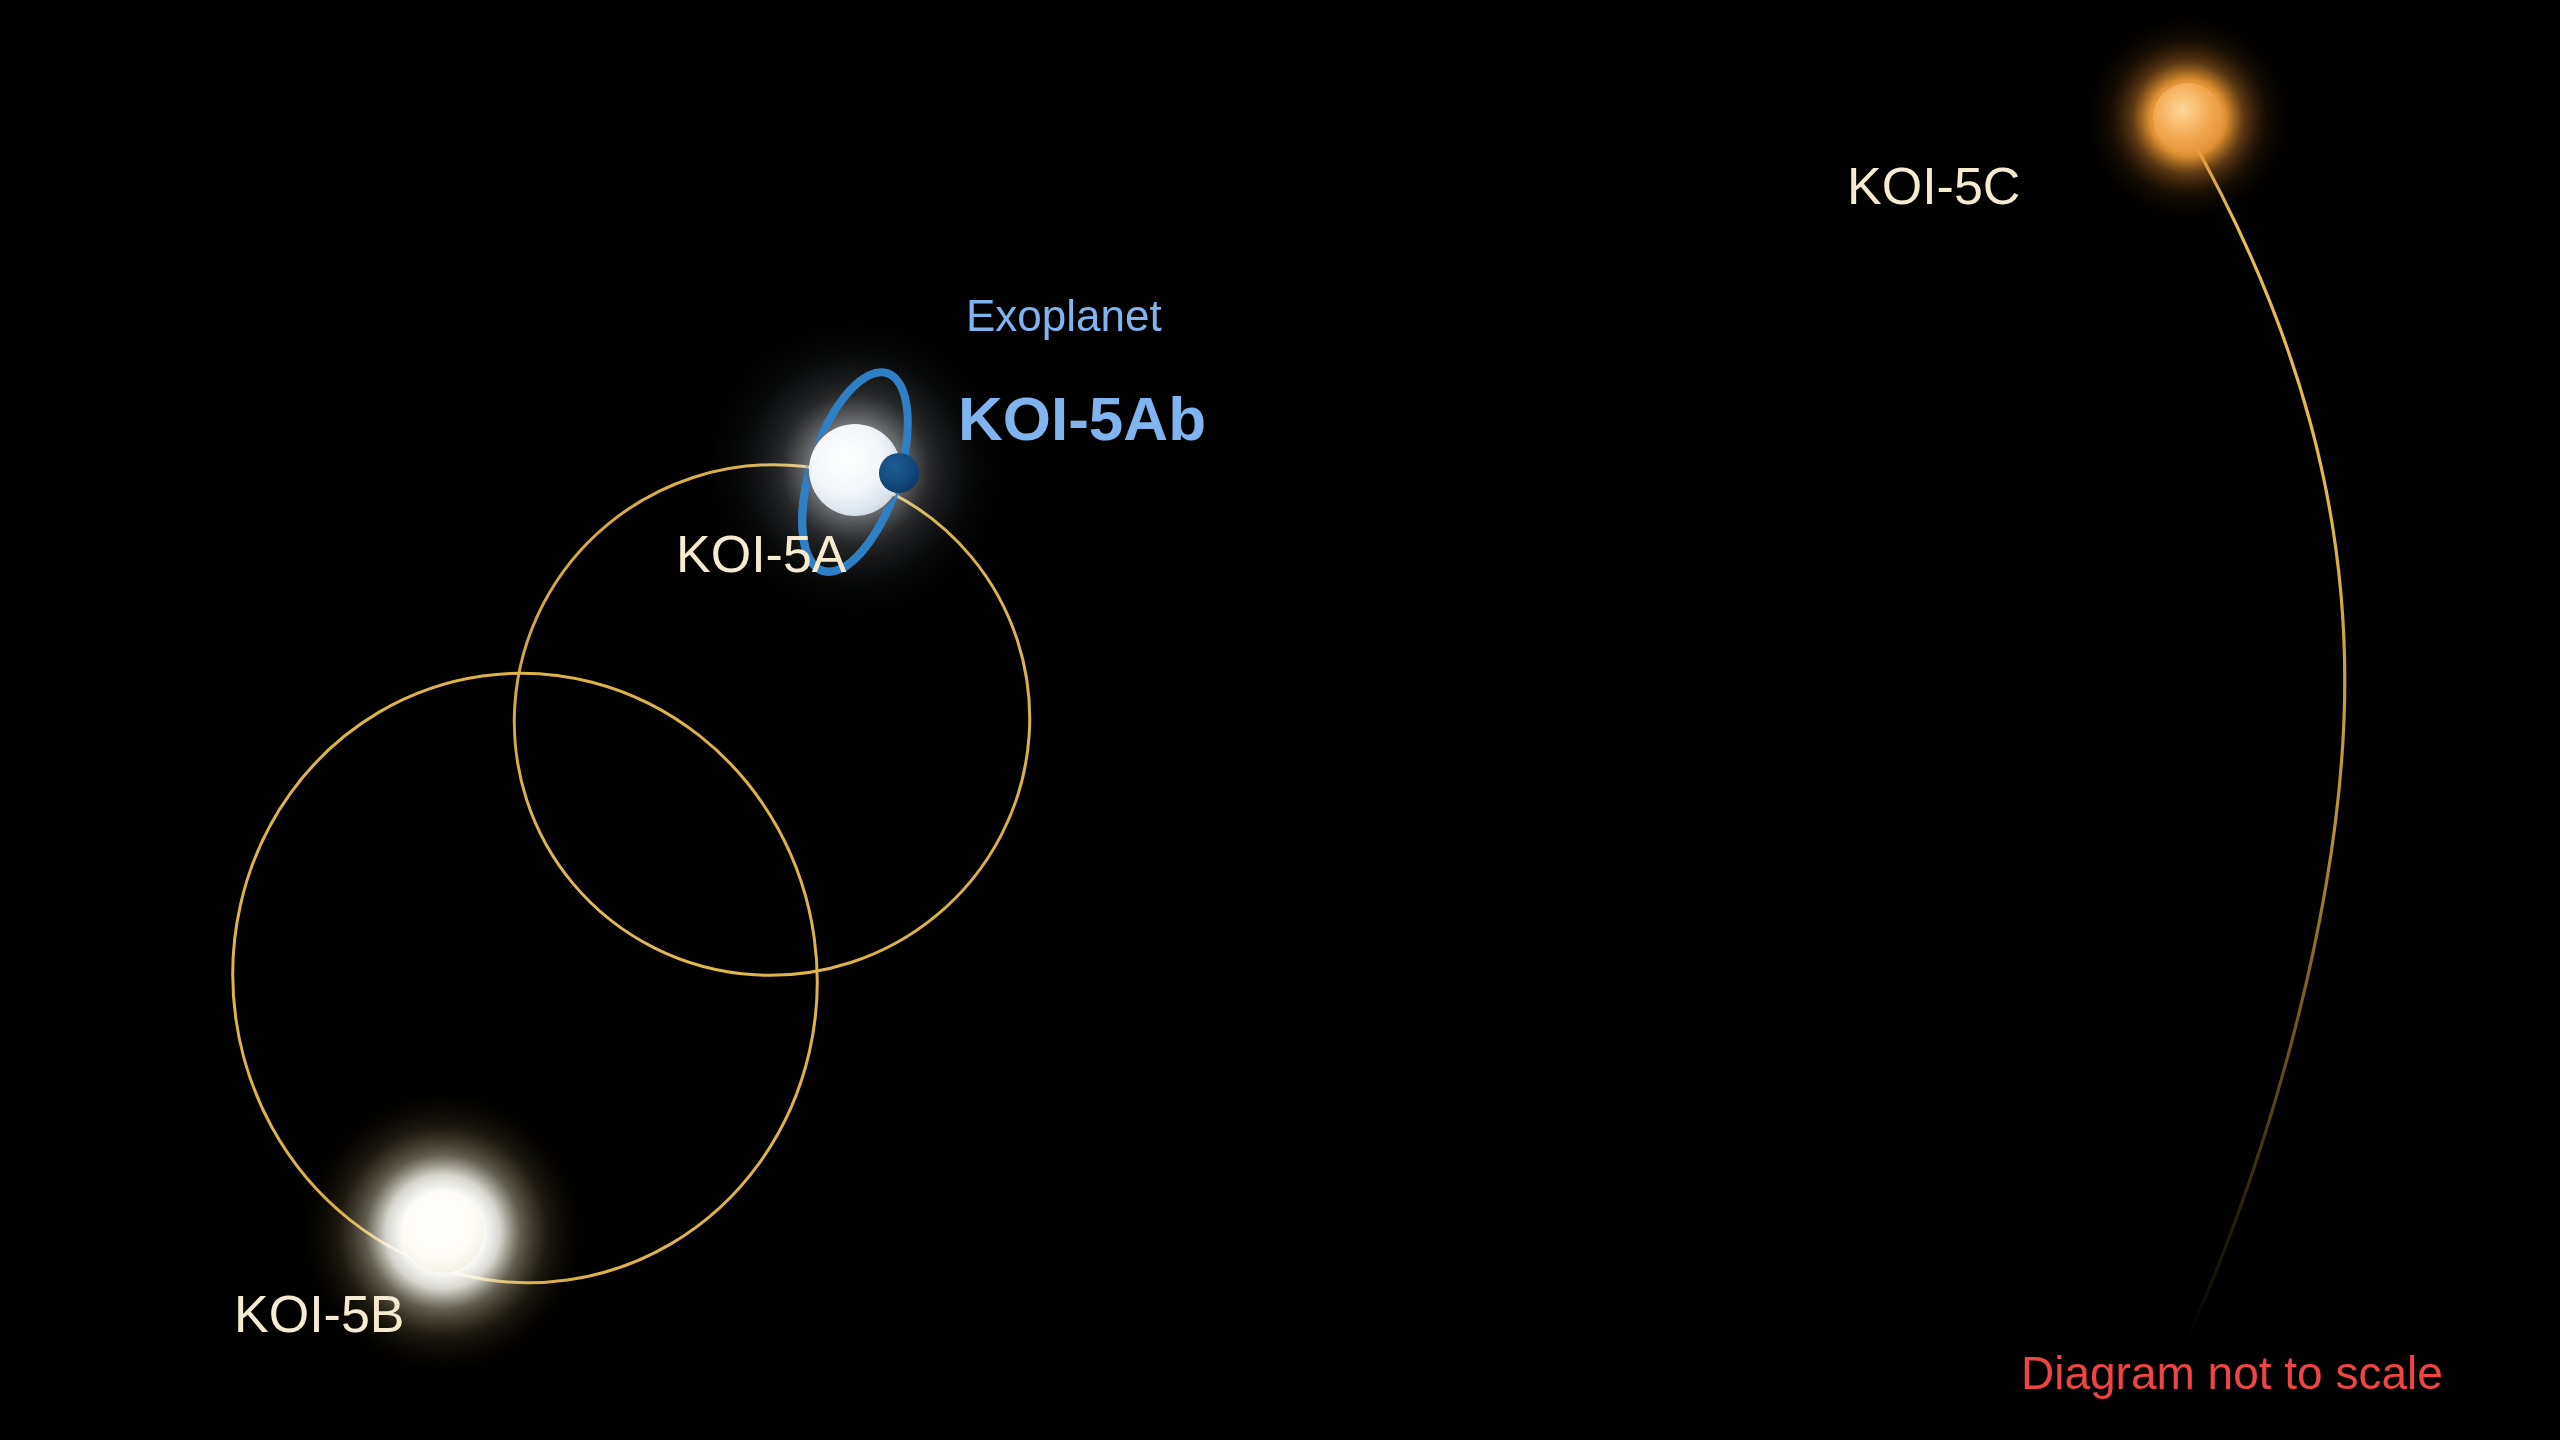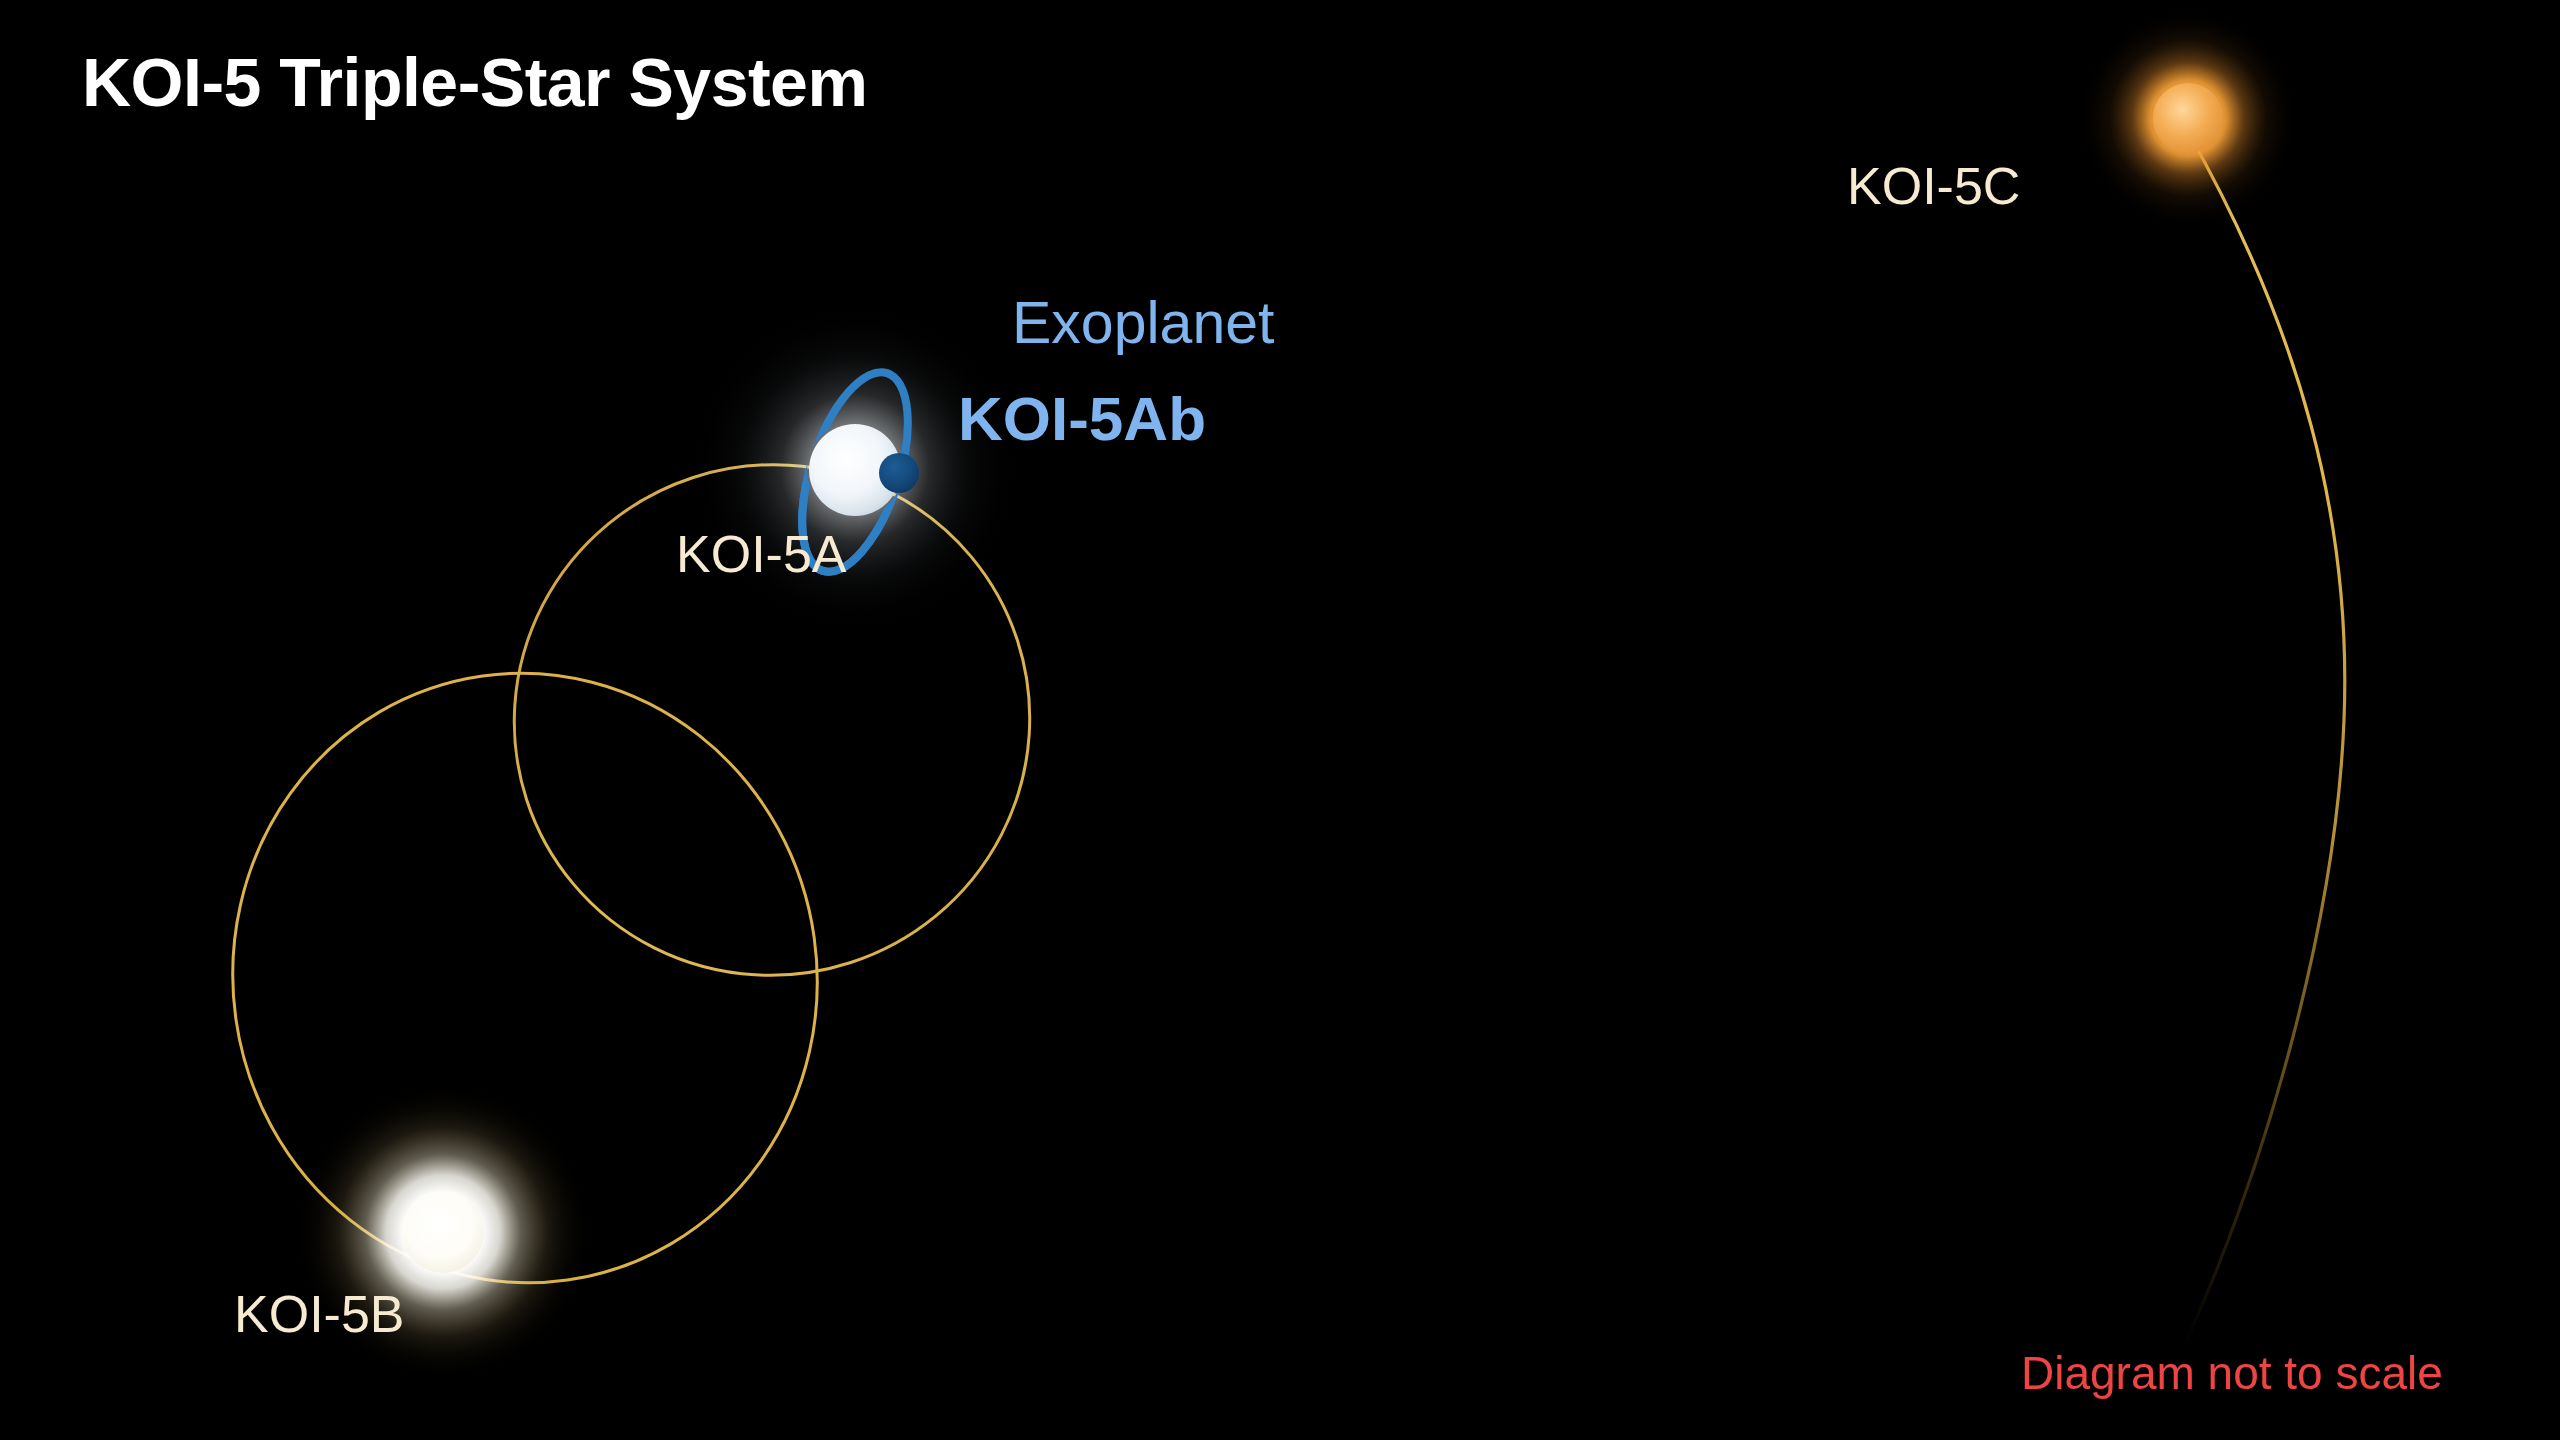--- a/index.html
+++ b/index.html
@@ -54,23 +54,23 @@
     color: #f6ead0;
     margin-left: 36px;
   }
   #label-koi5c {
     left: 1847px;
     top: 160px;
     font-size: 52px;
     color: #f6ead0;
   }
   #label-exoplanet-kicker {
-    left: 1012px;
+    left: 966px;
     top: 294px;
-    font-size: 59px;
+    font-size: 44px;
     color: #7fb4ee;
   }
   #label-exoplanet-name {
     left: 958px;
     top: 388px;
     font-size: 62px;
     font-weight: bold;
     color: #7fb4ee;
   }
   #footnote {
@@ -199,21 +199,20 @@
 
       <circle cx="899" cy="473" r="20" fill="url(#gradPlanet)"></circle>
     </g>
 
     <g>
       <circle cx="2188" cy="118" r="112" fill="url(#gradOrangeStar)"></circle>
       <circle cx="2188" cy="118" r="35" fill="url(#gradCSphere)"></circle>
     </g>
   </svg>
 
-  <div class="lbl" id="title">KOI-5 Triple-Star System</div>
 
   <div class="lbl" id="label-koi5a">KOI-5A</div>
 
   <div class="lbl" id="label-koi5b">KOI-5B</div>
 
   <div class="lbl" id="label-koi5c">KOI-5C</div>
 
   <div class="lbl" id="label-exoplanet-kicker">Exoplanet</div>
 
   <div class="lbl" id="label-exoplanet-name">KOI-5Ab</div>

